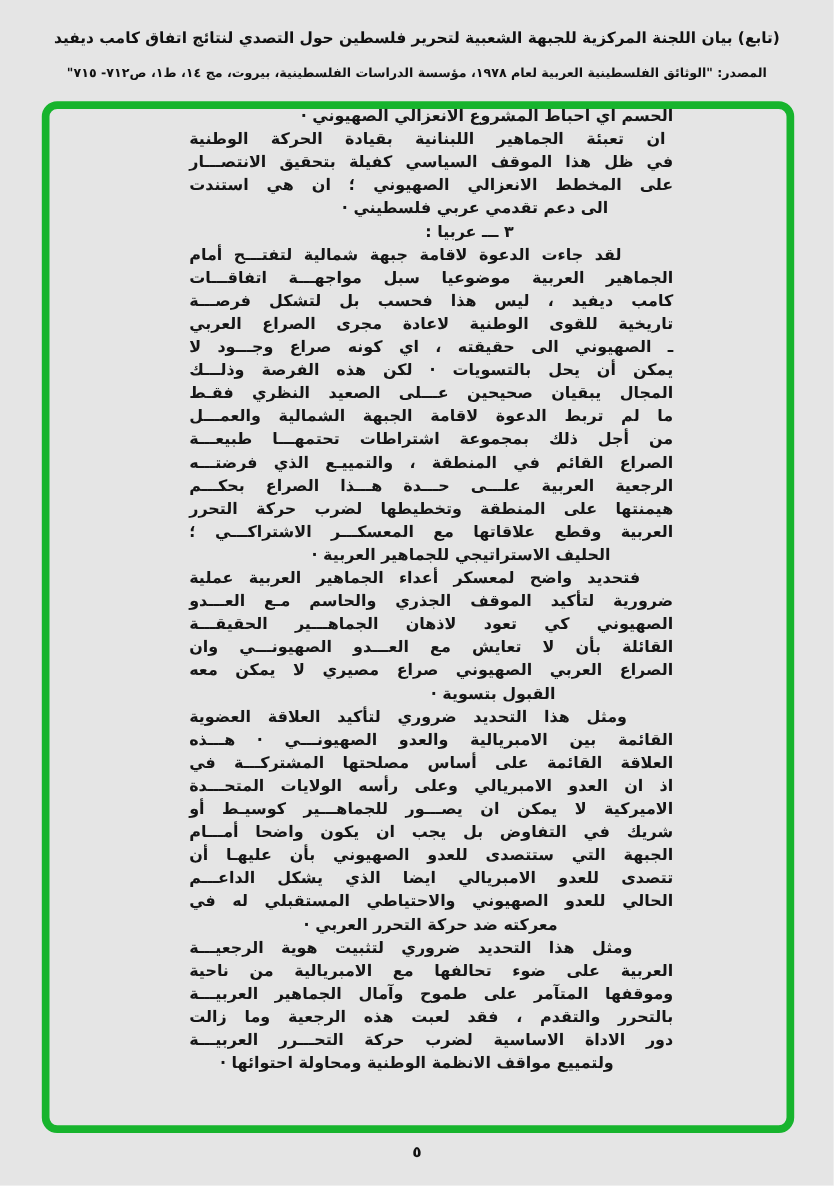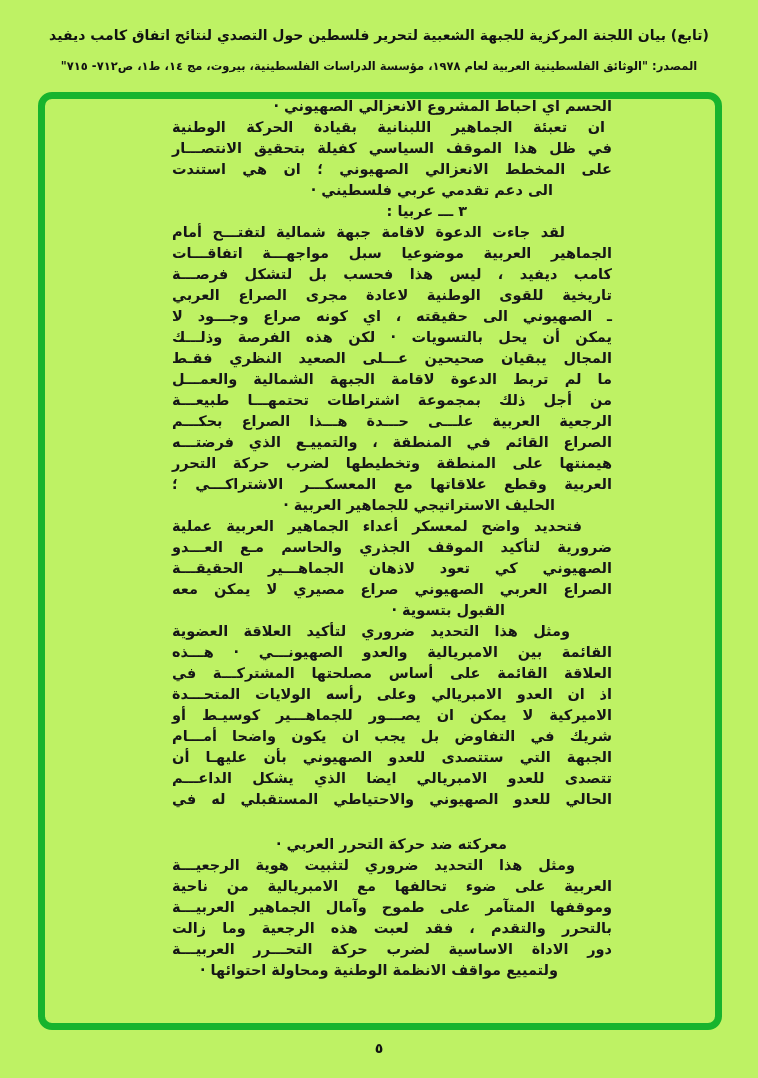--- a/index.html
+++ b/index.html
@@ -4,21 +4,21 @@
 <style>
   html, body {
     margin: 0;
     padding: 0;
     background: #ffffff;
   }
   #page {
     position: relative;
     width: 758px;
     height: 1078px;
-    background: #bef264;
+    background: #e5e5e5;
     font-family: "DejaVu Sans", sans-serif;
     color: #131313;
     overflow: hidden;
   }
   .hdr {
     position: absolute;
     left: 0;
     width: 758px;
     text-align: center;
     direction: rtl;
@@ -95,40 +95,41 @@
       <div class="line ralign" style="padding-right: 145px;">٣ ـــ عربيا :</div>
       <div class="line just" style="padding-right: 47px;">لقد جاءت الدعوة لاقامة جبهة شمالية لتفتـــح أمام</div>
       <div class="line just">الجماهير العربية موضوعيا سبل مواجهـــة اتفاقـــات</div>
       <div class="line just">كامب ديفيد ، ليس هذا فحسب بل لتشكل فرصـــة</div>
       <div class="line just">تاريخية للقوى الوطنية لاعادة مجرى الصراع العربي</div>
       <div class="line just">ـ الصهيوني الى حقيقته ، اي كونه صراع وجـــود لا</div>
       <div class="line just">يمكن أن يحل بالتسويات · لكن هذه الفرصة وذلـــك</div>
       <div class="line just">المجال يبقيان صحيحين عـــلى الصعيد النظري فقـط</div>
       <div class="line just">ما لم تربط الدعوة لاقامة الجبهة الشمالية والعمـــل</div>
       <div class="line just">من أجل ذلك بمجموعة اشتراطات تحتمهـــا طبيعـــة</div>
+      <div class="line just">الصراع القائم في المنطقة ، والتمييـع الذي فرضتـــه</div>
       <div class="line just">الرجعية العربية علـــى حـــدة هـــذا الصراع بحكـــم</div>
-      <div class="line just">الصراع القائم في المنطقة ، والتمييـع الذي فرضتـــه</div>
       <div class="line just">هيمنتها على المنطقة وتخطيطها لضرب حركة التحرر</div>
       <div class="line just">العربية وقطع علاقاتها مع المعسكـــر الاشتراكـــي ؛</div>
       <div class="line ralign" style="padding-right: 57px;">الحليف الاستراتيجي للجماهير العربية ·</div>
       <div class="line just" style="padding-right: 30px;">فتحديد واضح لمعسكر أعداء الجماهير العربية عملية</div>
       <div class="line just">ضرورية لتأكيد الموقف الجذري والحاسم مـع العـــدو</div>
       <div class="line just">الصهيوني كي تعود لاذهان الجماهـــير الحقيقـــة</div>
+      <div class="line just">القائلة بأن لا تعايش مع العـــدو الصهيونـــي وان</div>
       <div class="line just">الصراع العربي الصهيوني صراع مصيري لا يمكن معه</div>
       <div class="line ralign" style="padding-right: 107px;">القبول بتسوية ·</div>
       <div class="line just" style="padding-right: 42px;">ومثل هذا التحديد ضروري لتأكيد العلاقة العضوية</div>
       <div class="line just">القائمة بين الامبريالية والعدو الصهيونـــي · هـــذه</div>
       <div class="line just">العلاقة القائمة على أساس مصلحتها المشتركـــة في</div>
       <div class="line just">اذ ان العدو الامبريالي وعلى رأسه الولايات المتحـــدة</div>
       <div class="line just">الاميركية لا يمكن ان يصـــور للجماهـــير كوسيـط أو</div>
       <div class="line just">شريك في التفاوض بل يجب ان يكون واضحا أمـــام</div>
       <div class="line just">الجبهة التي ستتصدى للعدو الصهيوني بأن عليهـا أن</div>
       <div class="line just">تتصدى للعدو الامبريالي ايضا الذي يشكل الداعـــم</div>
       <div class="line just">الحالي للعدو الصهيوني والاحتياطي المستقبلي له في</div>
-      <div class="line ralign" style="padding-right: 105px; margin-top: 24px;">معركته ضد حركة التحرر العربي ·</div>
+      <div class="line ralign" style="padding-right: 105px;">معركته ضد حركة التحرر العربي ·</div>
       <div class="line just" style="padding-right: 37px;">ومثل هذا التحديد ضروري لتثبيت هوية الرجعيـــة</div>
       <div class="line just">العربية على ضوء تحالفها مع الامبريالية من ناحية</div>
       <div class="line just">وموقفها المتآمر على طموح وآمال الجماهير العربيـــة</div>
       <div class="line just">بالتحرر والتقدم ، فقد لعبت هذه الرجعية وما زالت</div>
       <div class="line just">دور الاداة الاساسية لضرب حركة التحـــرر العربيـــة</div>
       <div class="line ralign" style="padding-right: 54px;">ولتمييع مواقف الانظمة الوطنية ومحاولة احتوائها ·</div>
     </div>
 
   <div id="page-number">٥</div>
 

